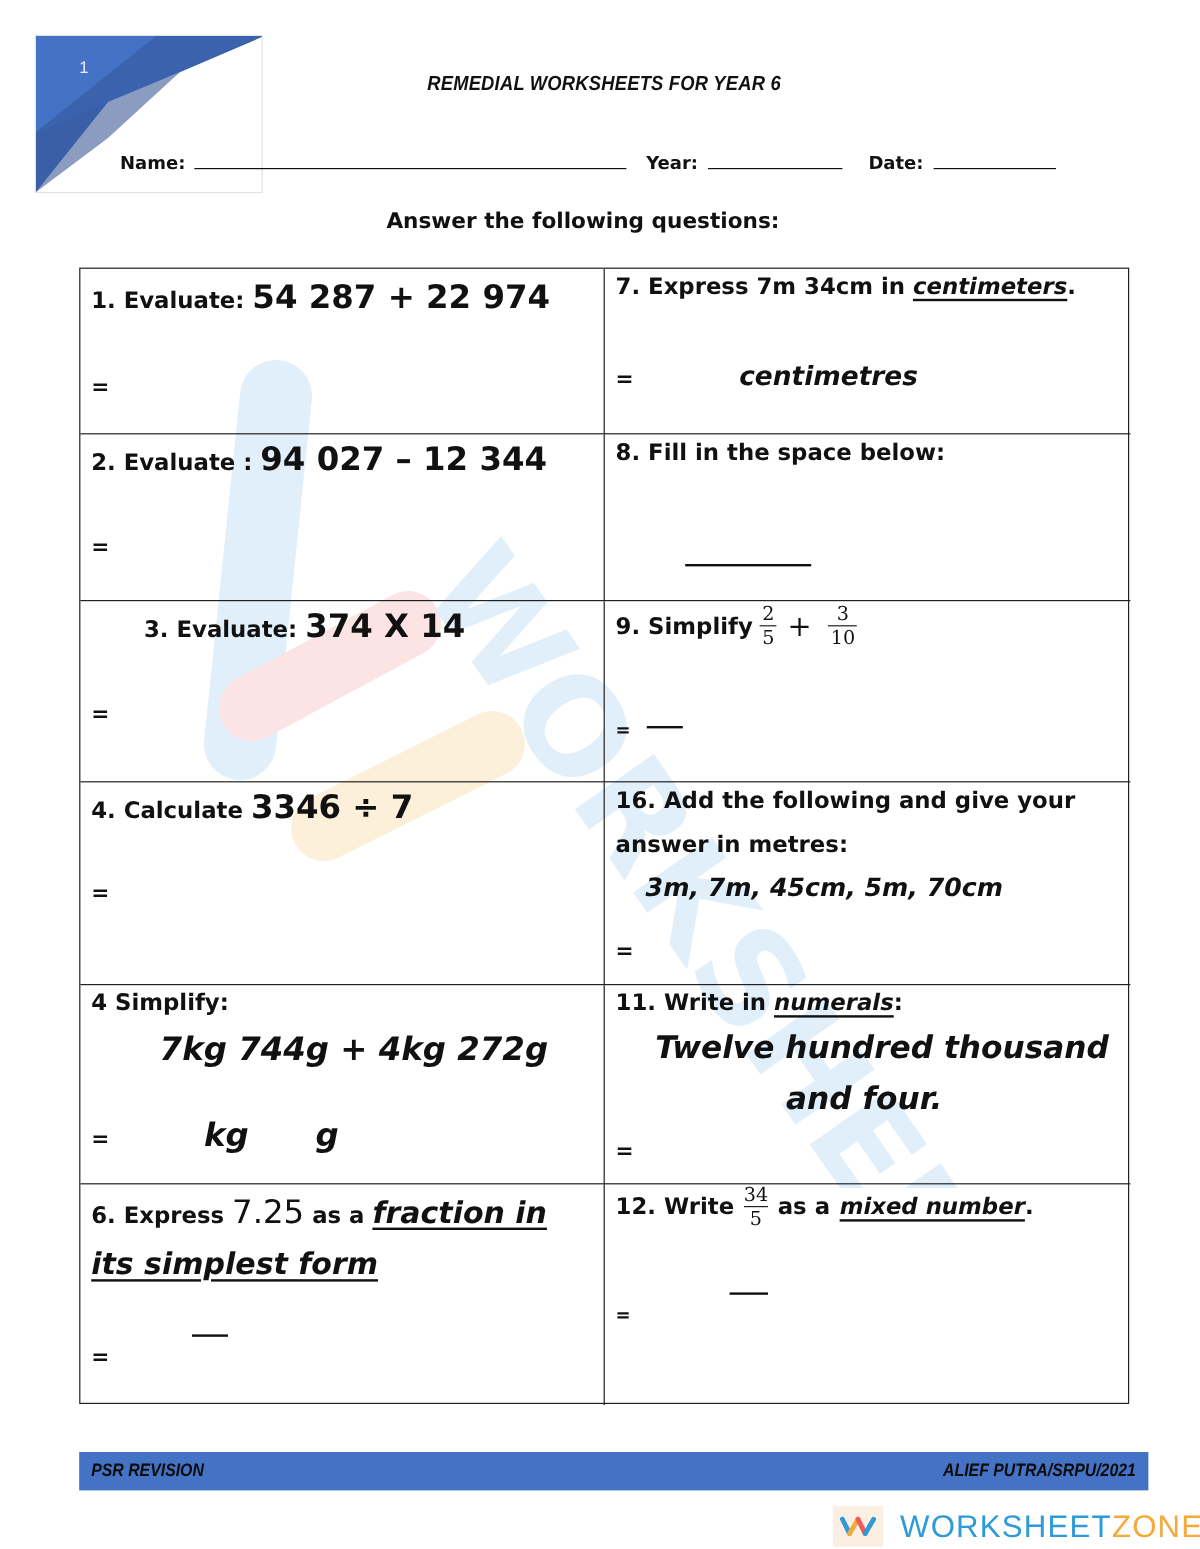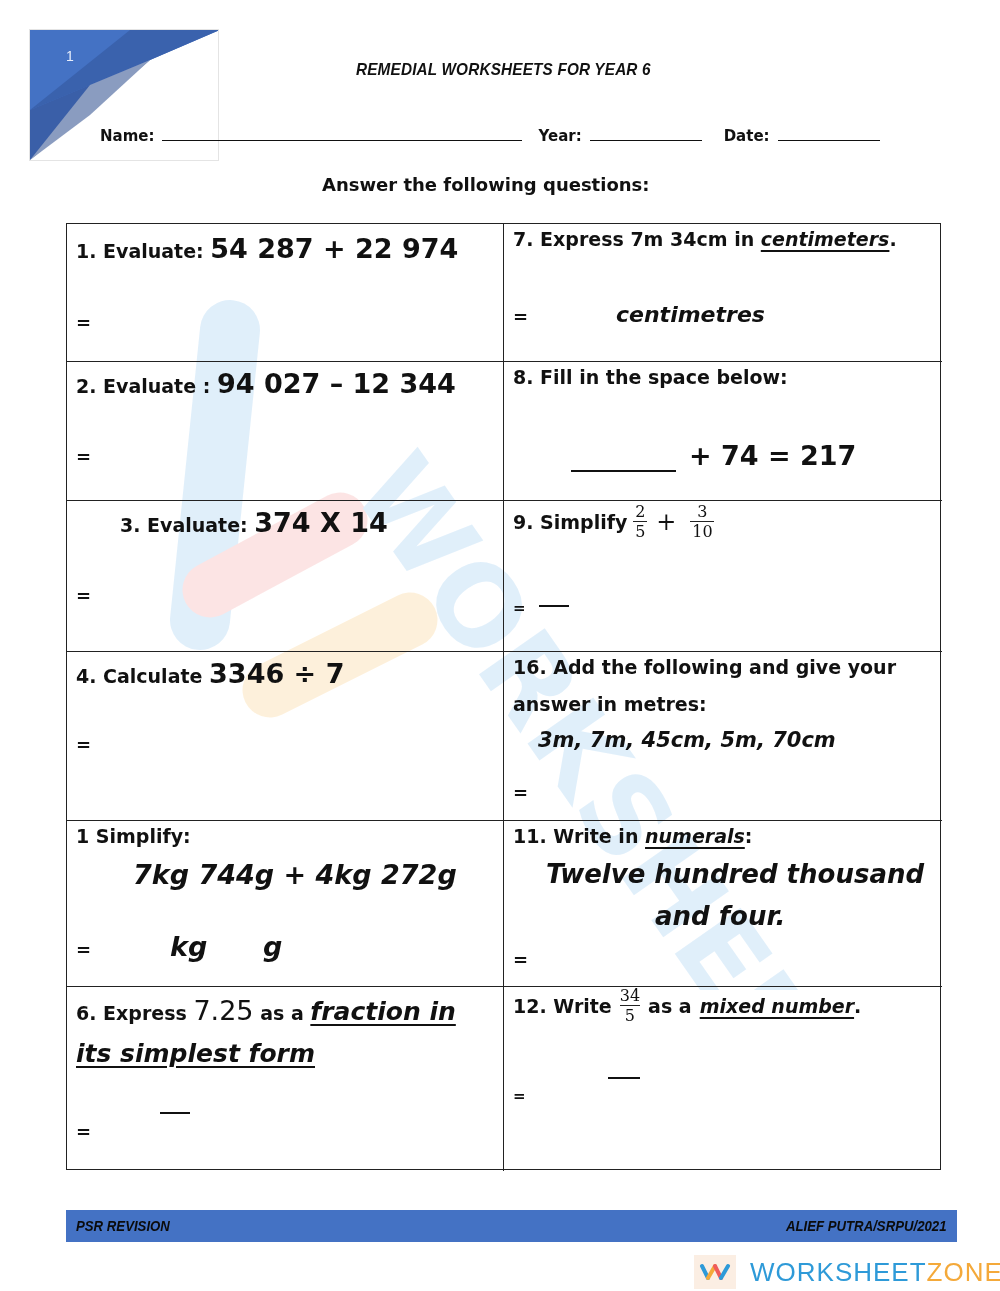--- a/index.html
+++ b/index.html
@@ -94,21 +94,21 @@
     <div class="q-text" style="left:9px; top:6px;margin-left:44px;"><span>3. Evaluate:</span> <span class="q-big">374 X 14</span></div>
     <div class="eq" style="left:9px; top:84px;">=</div>
   </div>
 
   <div class="cell" style="left:0; top:428px; width:437px; height:169px;">
     <div class="q-text" style="left:9px; top:6px;"><span>4.  Calculate</span> <span class="q-big">3346 ÷ 7</span></div>
     <div class="eq" style="left:9px; top:82px;">=</div>
   </div>
 
   <div class="cell" style="left:0; top:597px; width:437px; height:166px;">
-    <div class="q-text" style="left:9px; top:4px;">1 Simplify:</div>
+    <div class="q-text" style="left:9px; top:4px;">4 Simplify:</div>
     <div class="q-text italic" style="left:66px; top:38px; font-size:27px;">7kg 744g + 4kg 272g</div>
     <div class="eq" style="left:9px; top:118px;">=</div>
     <div class="q-text italic" style="left:103px; top:110px; font-size:27px;">kg</div>
     <div class="q-text italic" style="left:196px; top:110px; font-size:27px;">g</div>
   </div>
 
   <div class="cell last" style="left:0; top:763px; width:437px; height:184px;">
     <div class="q-text" style="left:9px; top:8px;">
       <span>6. Express</span>
       <span class="q-big" style="font-weight:normal;">7.25</span>
@@ -125,21 +125,20 @@
       <span>7. Express 7m 34cm in</span>
       <span class="italic ul">centimeters</span><span>.</span>
     </div>
     <div class="eq" style="left:9px; top:82px;">=</div>
     <div class="q-text italic" style="left:112px; top:78px; font-size:22px;">centimetres</div>
   </div>
 
   <div class="cell right" style="left:437px; top:138px; width:438px; height:139px;">
     <div class="q-text" style="left:9px; top:4px;">8. Fill in the space below:</div>
     <div class="blank-line" style="left:67px; top:108px; width:105px;"></div>
-    <div class="q-text q-big" style="left:185px; top:78px;">+ 74 = 217</div>
   </div>
 
   <div class="cell right" style="left:437px; top:277px; width:438px; height:151px;">
     <div class="q-text" style="left:9px; top:2px; display:flex; align-items:center;">
       <span>9. Simplify</span>
       <span class="frac" style="margin-left:6px;">
         <span>2</span>
         <span class="bar"></span>
         <span>5</span>
       </span>

